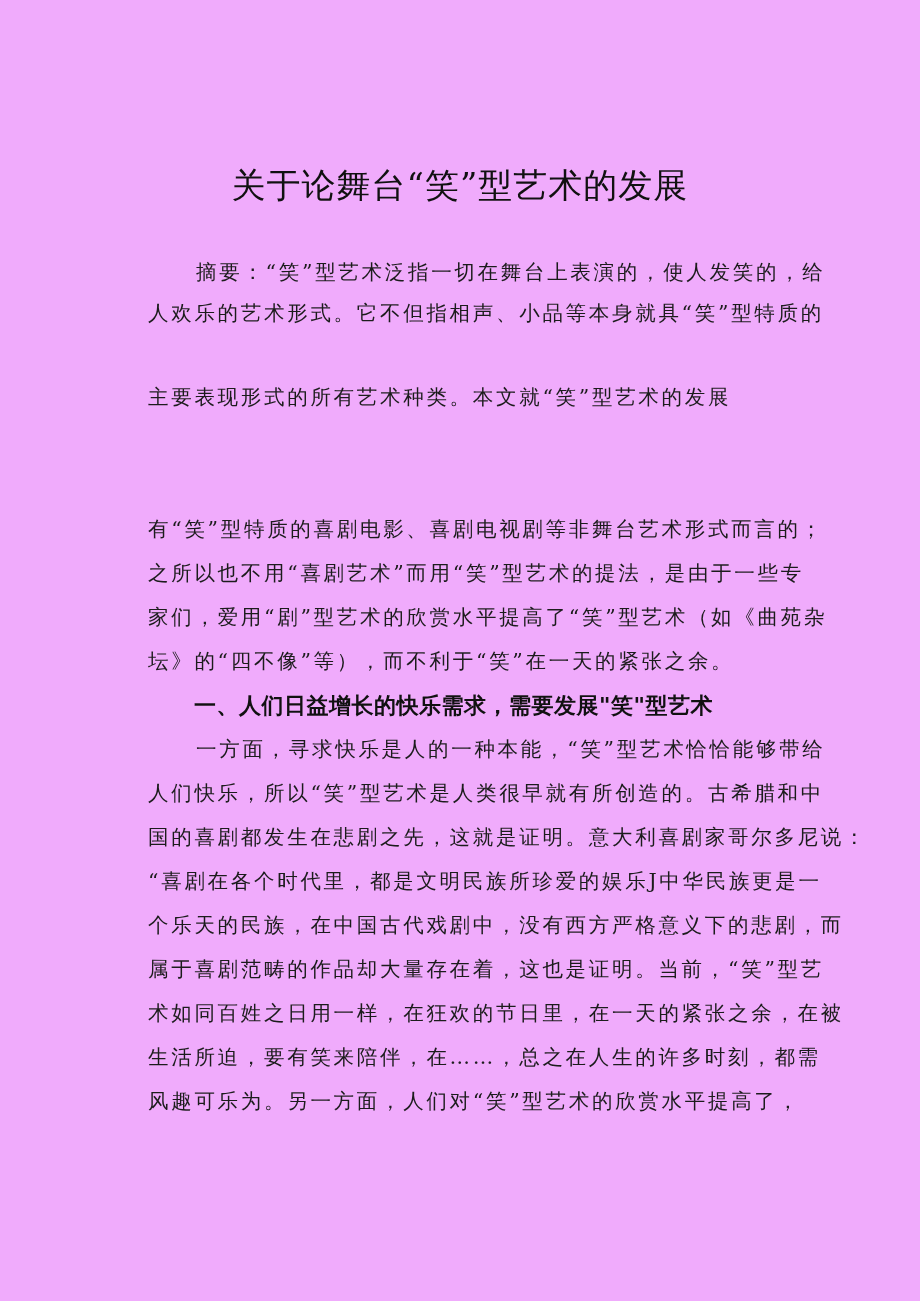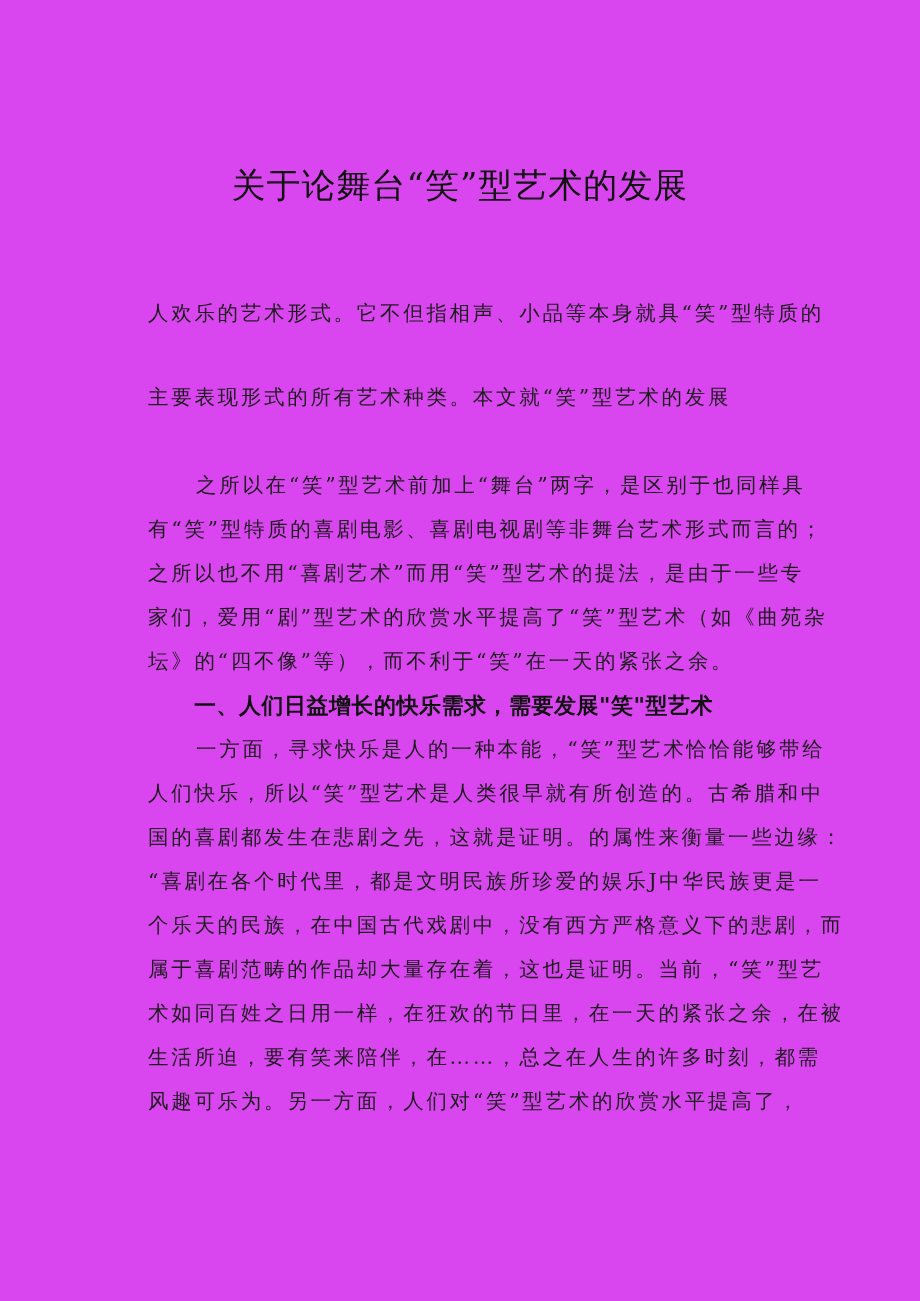--- a/index.html
+++ b/index.html
@@ -12,21 +12,21 @@
     height: 1301px;
     position: relative;
     overflow: hidden;
     font-family: "DejaVu Serif", "Liberation Serif", serif;
     color: #1a1a1a;
   }
   .page {
     position: absolute;
     left: 0; top: 0;
     width: 920px; height: 1301px;
-    background: #d946ef;
+    background: #f0abfc;
   }
   .title {
     position: absolute;
     left: 0; width: 920px;
     top: 160px;
     text-align: center;
     font-size: 34px;
     letter-spacing: 1px;
     line-height: 50px;
     color: #111;
@@ -56,35 +56,35 @@
     letter-spacing: 0.5px;
   }
 </style>
 </head>
 <body>
 
 <div class="page">
 
   <div class="title">关于论舞台“笑”型艺术的发展</div>
 
+  <div class="line indent" style="top:257px">摘要：“笑”型艺术泛指一切在舞台上表演的，使人发笑的，给</div>
   <div class="line" style="top:298px">人欢乐的艺术形式。它不但指相声、小品等本身就具“笑”型特质的</div>
   <div class="line" style="top:382px">主要表现形式的所有艺术种类。本文就“笑”型艺术的发展</div>
 
 
-  <div class="line indent" style="top:470px">之所以在“笑”型艺术前加上“舞台”两字，是区别于也同样具</div>
   <div class="line" style="top:514px">有“笑”型特质的喜剧电影、喜剧电视剧等非舞台艺术形式而言的；</div>
   <div class="line" style="top:558px">之所以也不用“喜剧艺术”而用“笑”型艺术的提法，是由于一些专</div>
   <div class="line" style="top:602px">家们，爱用“剧”型艺术的欣赏水平提高了“笑”型艺术（如《曲苑杂</div>
   <div class="line" style="top:646px">坛》的“四不像”等），而不利于“笑”在一天的紧张之余。</div>
 
   <div class="heading" style="top:690px">一、人们日益增长的快乐需求，需要发展"笑"型艺术</div>
 
   <div class="line indent" style="top:734px">一方面，寻求快乐是人的一种本能，“笑”型艺术恰恰能够带给</div>
   <div class="line" style="top:778px">人们快乐，所以“笑”型艺术是人类很早就有所创造的。古希腊和中</div>
-  <div class="line" style="top:822px">国的喜剧都发生在悲剧之先，这就是证明。的属性来衡量一些边缘：</div>
+  <div class="line" style="top:822px">国的喜剧都发生在悲剧之先，这就是证明。意大利喜剧家哥尔多尼说：</div>
   <div class="line" style="top:866px">“喜剧在各个时代里，都是文明民族所珍爱的娱乐J中华民族更是一</div>
   <div class="line" style="top:910px">个乐天的民族，在中国古代戏剧中，没有西方严格意义下的悲剧，而</div>
   <div class="line" style="top:954px">属于喜剧范畴的作品却大量存在着，这也是证明。当前，“笑”型艺</div>
   <div class="line" style="top:998px">术如同百姓之日用一样，在狂欢的节日里，在一天的紧张之余，在被</div>
   <div class="line" style="top:1042px">生活所迫，要有笑来陪伴，在……，总之在人生的许多时刻，都需</div>
   <div class="line" style="top:1086px">风趣可乐为。另一方面，人们对“笑”型艺术的欣赏水平提高了，</div>
 
 </div>
 
 </body></html>

